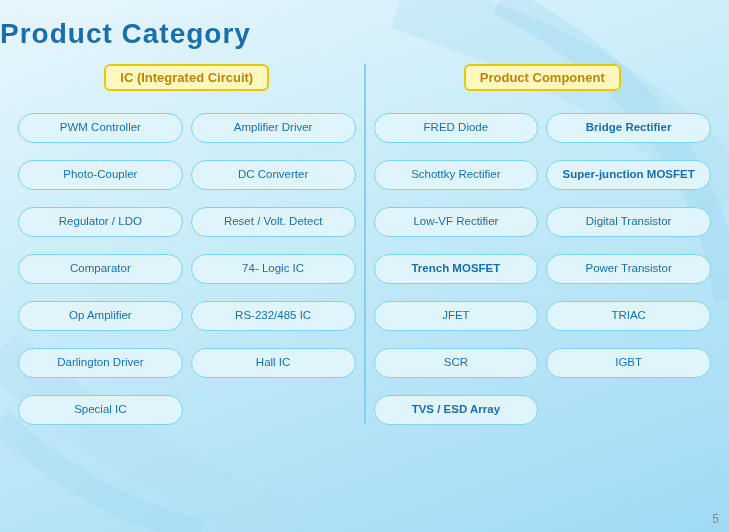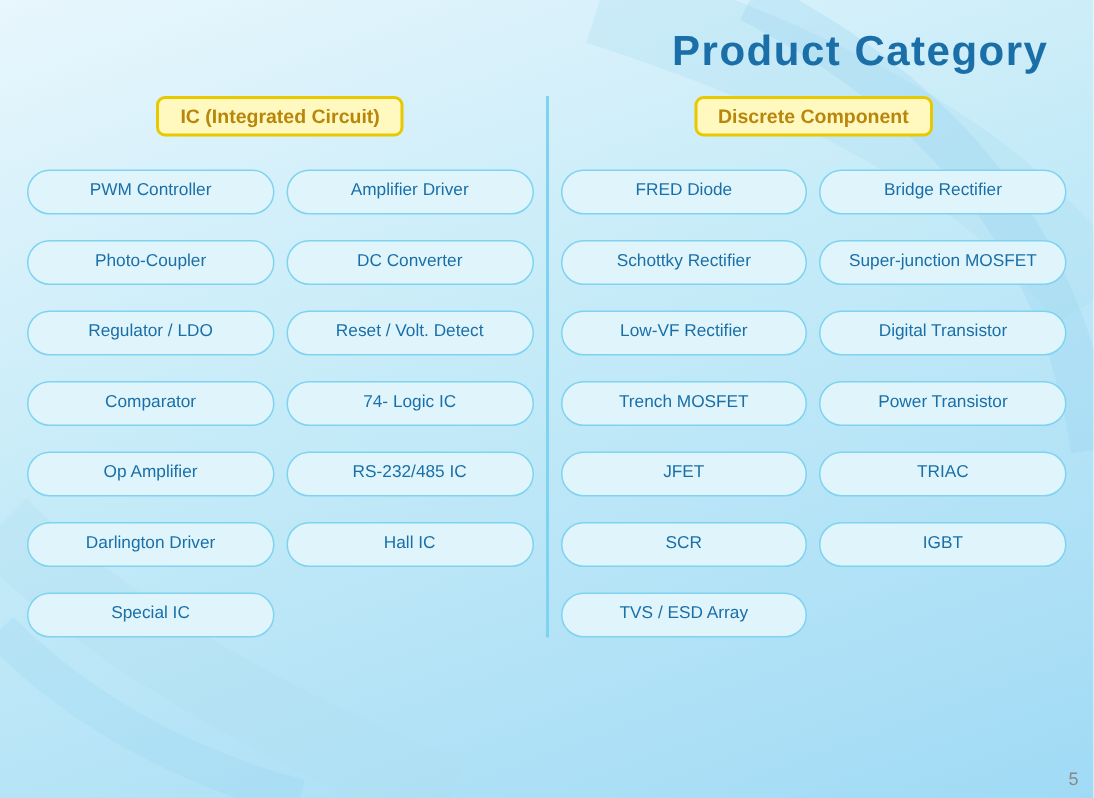--- a/index.html
+++ b/index.html
@@ -15,21 +15,20 @@
     
     .arc-overlay {
       position: absolute;
       top: 0; left: 0;
       width: 100%; height: 100%;
       pointer-events: none;
       z-index: 0;
     }
 
     .page-title {
-      text-align: right;
       padding: 18px 30px 8px 0;
       font-size: 28px;
       font-weight: bold;
       color: #1a6fa8;
       position: relative;
       z-index: 1;
       letter-spacing: 1px;
     }
 
     .content-area {
@@ -90,20 +89,21 @@
       min-height: 30px;
       display: flex;
       align-items: center;
       justify-content: center;
       white-space: nowrap;
       margin-top: 12px;
     }
 
     .category-box.tall {
       white-space: normal;
+      font-weight: bold;
     }
 
     .divider-v {
       width: 2px;
       background: #7fd3f0;
       margin: 0 8px;
       align-self: stretch;
     }
 
     .page-num {
@@ -146,21 +146,21 @@
         <div class="category-box">RS-232/485 IC</div>
         <div class="category-box">Darlington Driver</div>
         <div class="category-box">Hall IC</div>
         <div class="category-box">Special IC</div>
       </div>
   </div>
 
   <div class="divider-v"></div>
 
   <div class="discrete-section">
-    <div class="section-header">Discrete Component</div>
+    <div class="section-header">Product Component</div>
     <div class="two-col-grid" id="discrete-grid">
         <div class="category-box">FRED Diode</div>
         <div class="category-box tall">Bridge Rectifier</div>
         <div class="category-box">Schottky Rectifier</div>
         <div class="category-box tall">Super-junction MOSFET</div>
         <div class="category-box">Low-VF Rectifier</div>
         <div class="category-box">Digital Transistor</div>
         <div class="category-box tall">Trench MOSFET</div>
         <div class="category-box">Power Transistor</div>
         <div class="category-box">JFET</div>

